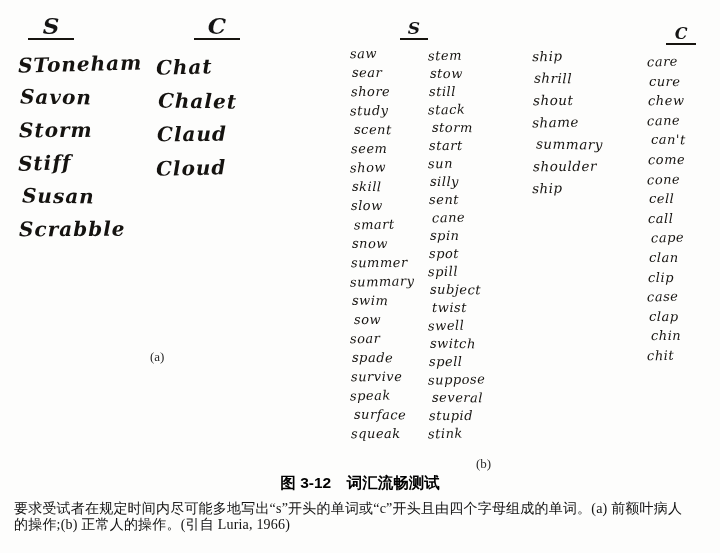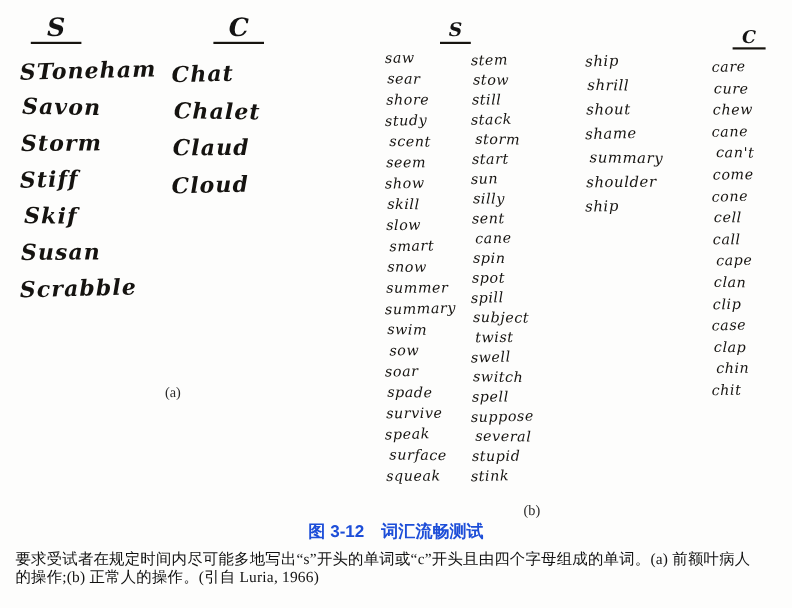--- a/index.html
+++ b/index.html
@@ -38,41 +38,40 @@
   .lh22{line-height:22px;}
   .lh196{line-height:19.6px;}
   .panel-b-header{font-size:17px;width:28px;border-bottom-width:2px;}
   .panel-label{
     font-family:"Liberation Serif",serif;font-size:13px;color:#2a2a2a;
   }
   
   .caption-title{
     top:473px;left:0;width:720px;text-align:center;
     font-family:"Liberation Sans","DejaVu Sans",sans-serif;
-    font-weight:bold;font-size:15.5px;color:#1d4ed8;
+    font-weight:bold;font-size:15.5px;color:#000000;
   }
   .caption-line{
     left:14px;width:696px;
     font-family:"Liberation Serif",serif;font-size:14px;color:#111;
     letter-spacing:0.2px;
   }
   .caption-line1{top:500px;}
   .caption-line2{top:516px;}
 </style>
 </head>
 <body>
 
 <div class="abs" style="left:18px;top:14px;">
   <span class="col-header panel-a-header" style="margin-left:10px;">S</span>
   <div class="hw hw-col panel-a-words" style="margin-top:8px;">
       <span class="hw-word">SToneham</span>
       <span class="hw-word">Savon</span>
       <span class="hw-word">Storm</span>
       <span class="hw-word">Stiff</span>
-      <span class="hw-word">Skif</span>
       <span class="hw-word">Susan</span>
       <span class="hw-word">Scrabble</span>
     </div>
 </div>
 
 <div class="abs" style="left:156px;top:14px;">
   <span class="col-header panel-a-header" style="margin-left:38px;">C</span>
   <div class="hw hw-col panel-a-words" style="margin-top:11px;line-height:33.5px;">
       <span class="hw-word">Chat</span>
       <span class="hw-word">Chalet</span>

